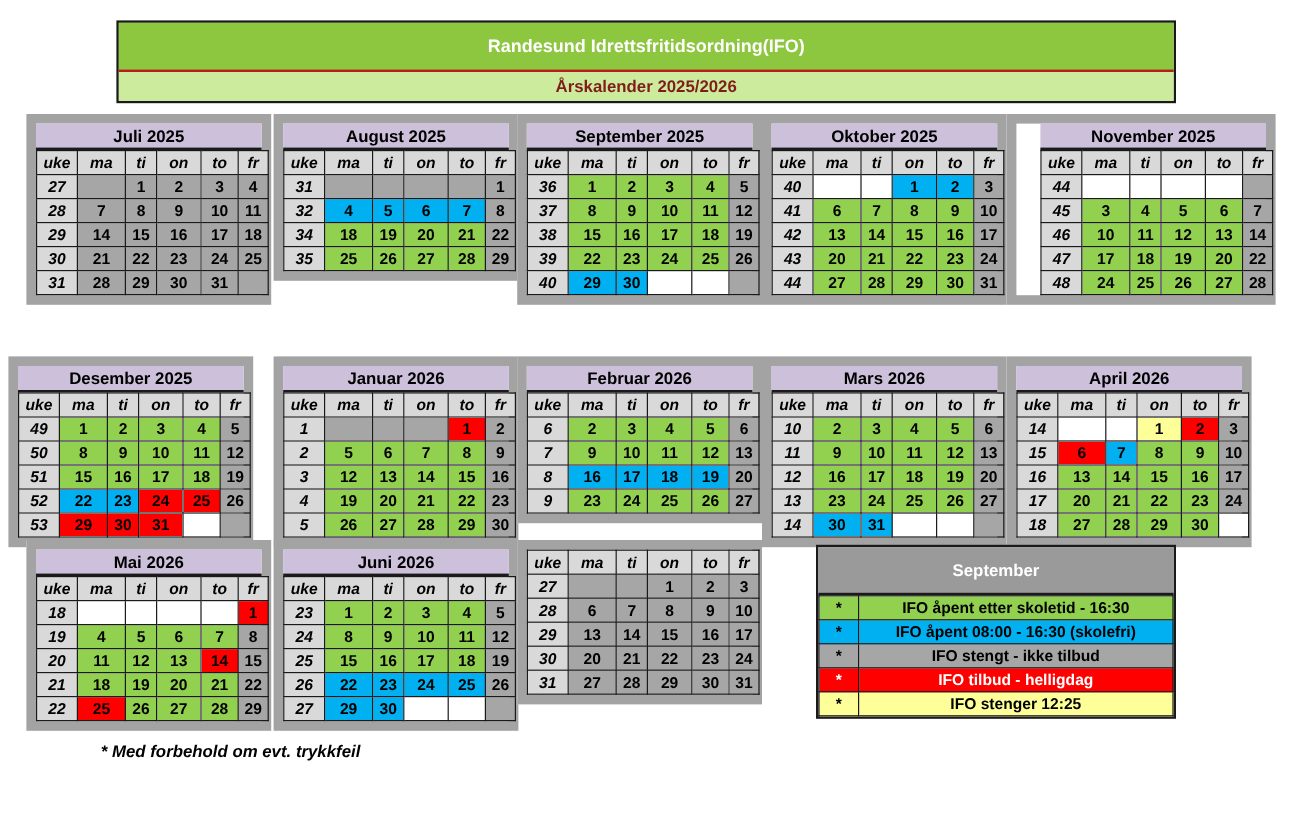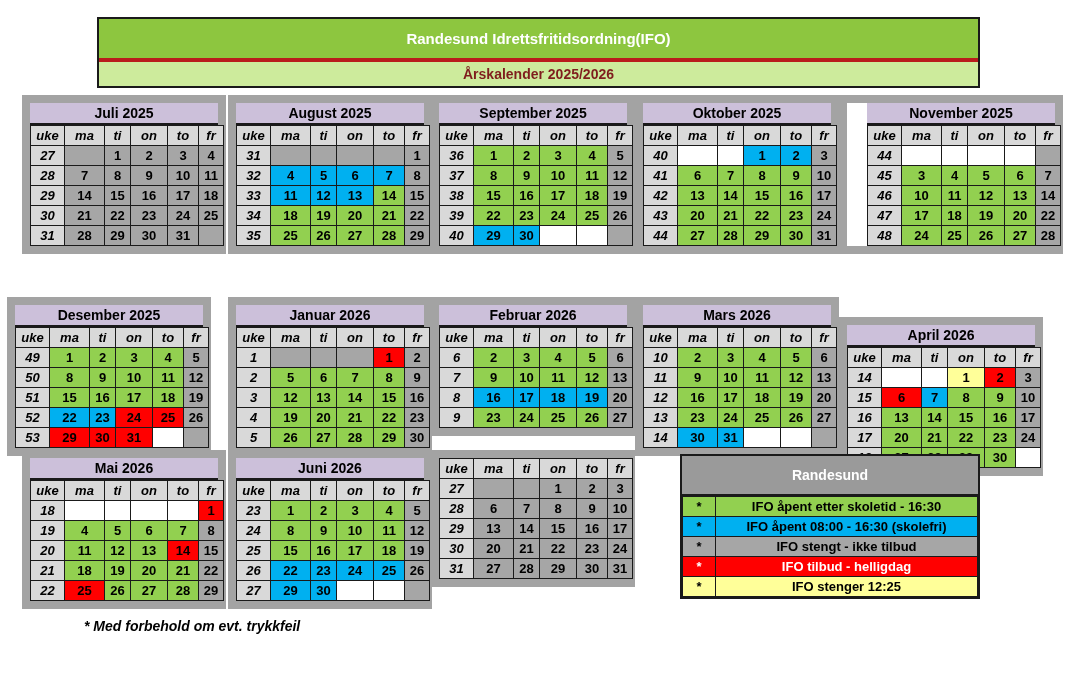--- a/index.html
+++ b/index.html
@@ -5,21 +5,21 @@
   html,body{margin:0;padding:0;}
   body{
     width:1092px;height:681px;position:relative;background:#ffffff;
     font-family:"Liberation Sans","DejaVu Sans",sans-serif;
     -webkit-font-smoothing:antialiased;color:#000;
   }
   
   .hdr{position:absolute;left:97px;top:17px;width:879px;border:2px solid #1a1a1a;}
   .hdr .band1{
     height:39px;background:var(--band_green);display:flex;align-items:center;justify-content:center;
-    color:#fff;font-weight:bold;font-size:15px;border-bottom:4px solid #b91c1c;
+    color:#fff;font-weight:bold;font-size:15px;border-bottom:2px solid #b91c1c;
   }
   .hdr .band2{
     height:24px;background:var(--band_lightgreen);display:flex;align-items:center;justify-content:center;
     color:#7f1d1d;font-weight:bold;font-size:14px;
   }
   
   .month{position:absolute;width:188px;border:8px solid #a3a3a3;background:#fff;}
   .m-title{
     height:20px;background:var(--purple_header);border-bottom:2px solid #1a1a1a;
     display:flex;align-items:center;justify-content:center;
@@ -167,28 +167,20 @@
           </tr>
           <tr>
             <td class="week">32</td>
             <td class="day c-b">4</td>
             <td class="day c-b">5</td>
             <td class="day c-b">6</td>
             <td class="day c-b">7</td>
             <td class="day c-x">8</td>
           </tr>
           <tr>
-            <td class="week">33</td>
-            <td class="day c-b">11</td>
-            <td class="day c-b">12</td>
-            <td class="day c-b">13</td>
-            <td class="day c-g">14</td>
-            <td class="day c-x">15</td>
-          </tr>
-          <tr>
             <td class="week">34</td>
             <td class="day c-g">18</td>
             <td class="day c-g">19</td>
             <td class="day c-g">20</td>
             <td class="day c-g">21</td>
             <td class="day c-x">22</td>
           </tr>
           <tr>
             <td class="week">35</td>
             <td class="day c-g">25</td>
@@ -640,21 +632,21 @@
             <td class="week">14</td>
             <td class="day c-b">30</td>
             <td class="day c-b">31</td>
             <td class="day c-w"></td>
             <td class="day c-w"></td>
             <td class="day c-x"></td>
           </tr>
         </tbody>
       </table>
     </div>
-    <div class="month" style="left: 839px; top: 297px; margin-top: 20px;">
+    <div class="month" style="left: 839px; top: 297px;">
       <div class="m-title">April 2026</div>
       <table>
         <colgroup>
           <col class="col-uke">
           <col class="col-ma">
           <col class="col-ti">
           <col class="col-on">
           <col class="col-to">
           <col class="col-fr">
         </colgroup>
@@ -902,21 +894,21 @@
             <td class="day c-x">29</td>
             <td class="day c-x">30</td>
             <td class="day c-x">31</td>
           </tr>
         </tbody>
       </table>
     </div>
   </div>
 
 <div class="legend">
-  <div class="l-title">Randesund</div>
+  <div class="l-title">September</div>
   <table>
       <tbody id="legend-body">
         <tr>
           <td class="l-sym c-g">*</td>
           <td class="c-g">IFO åpent etter skoletid - 16:30</td>
         </tr>
         <tr>
           <td class="l-sym c-b">*</td>
           <td class="c-b">IFO åpent 08:00 - 16:30 (skolefri)</td>
         </tr>

